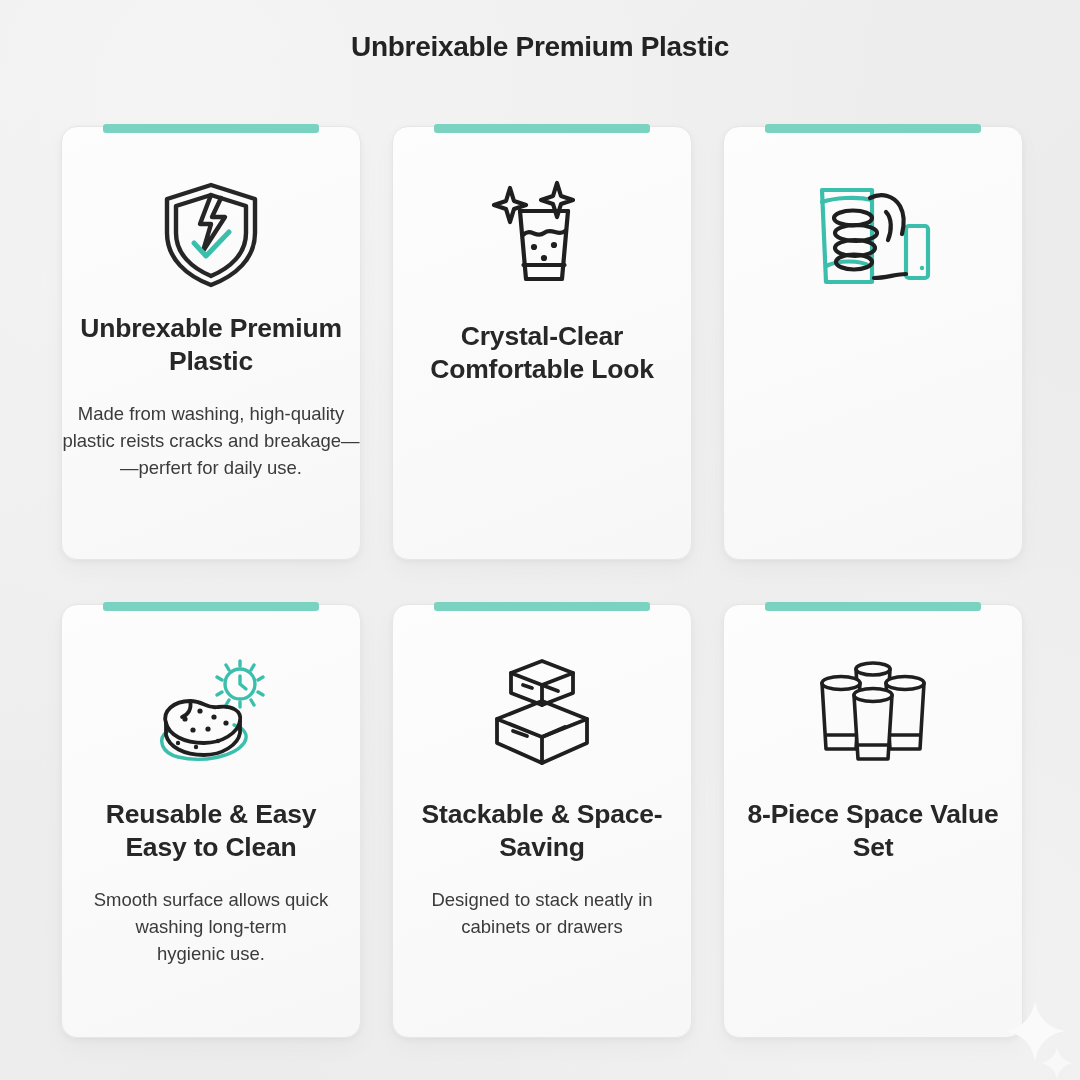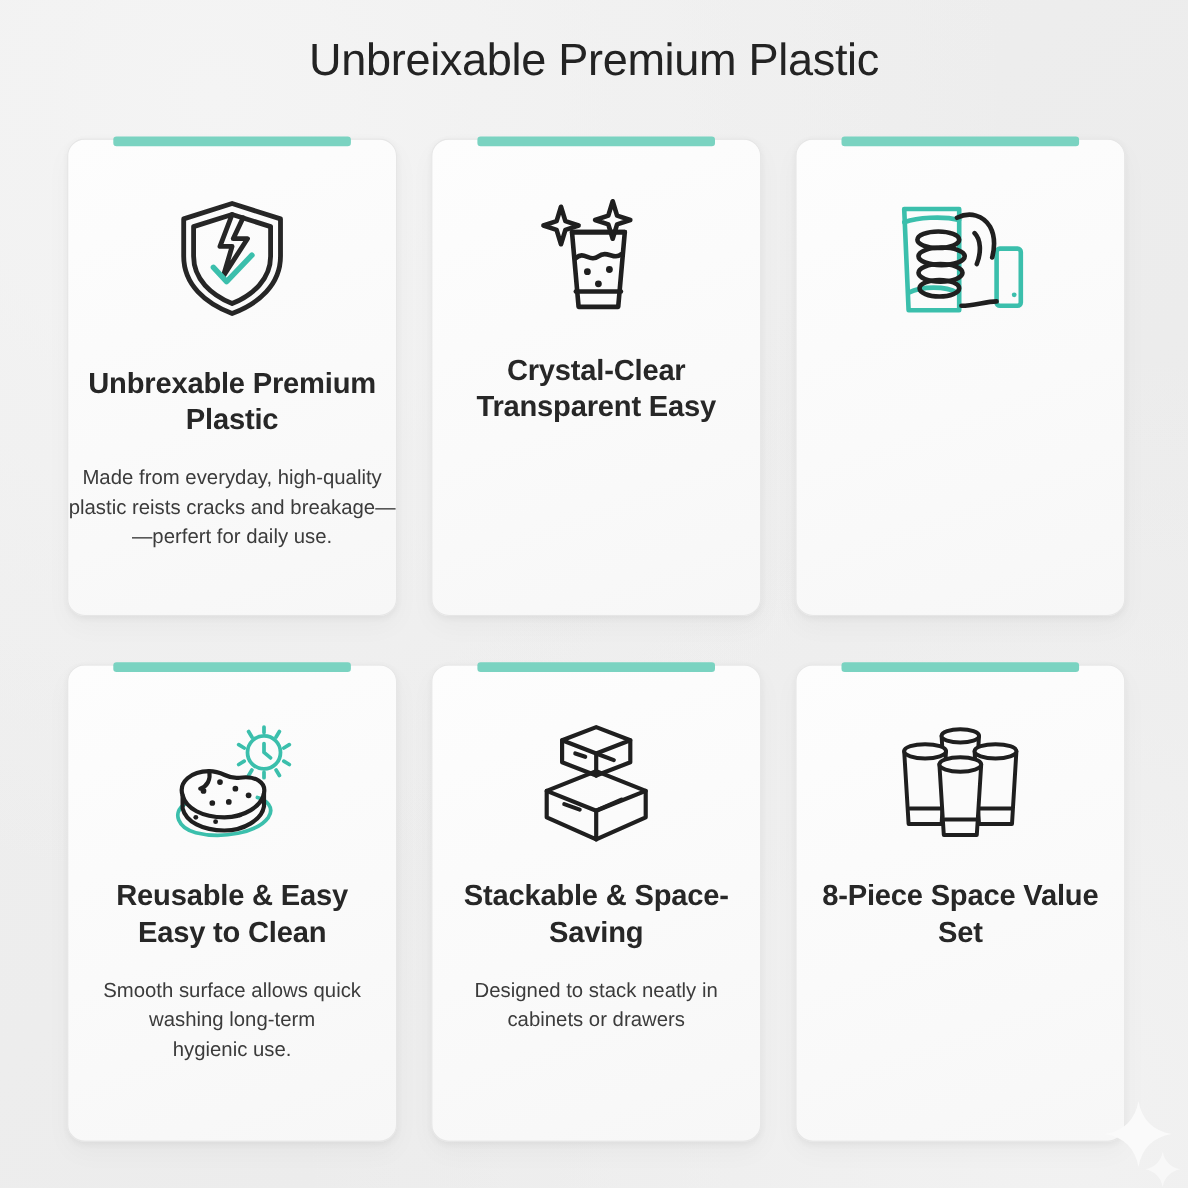--- a/index.html
+++ b/index.html
@@ -15,21 +15,21 @@
   }
 
   
   .sparkle{position:absolute;pointer-events:none;}
   .sparkle svg{display:block;}
 
   
   .page-title{
     position:absolute;top:30px;left:0;width:1080px;
     text-align:center;
-    font-size:41px;font-weight:normal;
+    font-size:28px;font-weight:bold;
     letter-spacing:-0.3px;
     color:#232323;
     line-height:1.2;
   }
 
   
   .grid{
     position:absolute;
     top:126px;left:61px;
     width:962px;
@@ -82,21 +82,21 @@
     margin-top:22px;
     width:330px;             
     text-align:center;
     font-size:18.5px;
     line-height:1.47;
     color:#3b3b3b;
     white-space:pre-line;
   }
   .card-body.narrow{width:268px;}
 
-  .r1c1 .card-heading{margin-top:41px;}
+  .r1c1 .card-heading{margin-top:21px;}
 </style>
 </head>
 <body>
 
 <div class="page-title">Unbreixable Premium Plastic</div>
 
 <div class="grid">
 
   <div class="card r1c1">
     <div class="accent-bar"></div>
@@ -105,21 +105,21 @@
         <g fill="none" stroke="#262626" stroke-width="4.4" stroke-linecap="round" stroke-linejoin="round">
           <path d="M52 6 L96 20 V54 C96 80 76 97 52 106 C28 97 8 80 8 54 V20 Z"></path>
           <path d="M52 16 L87 27 V54 C87 75 71 89 52 97 C33 89 17 75 17 54 V27 Z"></path>
           <path d="M52 16 L41 45 H52 L44 72 L66 38 H53 L62 19"></path>
         </g>
         <path d="M35 64 L47 77 L70 53" fill="none" stroke="#3bbfac" stroke-width="5" stroke-linecap="round" stroke-linejoin="round"></path>
       </svg>
     </div>
     <div class="card-heading">Unbrexable
 Premium Plastic</div>
-    <div class="card-body">Made from everyday, high-quality
+    <div class="card-body">Made from washing, high-quality
 plastic reists cracks and breakage—
 —perfert for daily use.</div>
   </div>
 
   <div class="card">
     <div class="accent-bar"></div>
     <div class="icon-wrap">
       <svg width="104" height="112" viewBox="0 0 104 112">
         <g fill="none" stroke="#1f1f1f" stroke-width="4.2" stroke-linecap="round" stroke-linejoin="round">
           <path d="M30 32 H78 L72 100 H36 Z"></path>
@@ -128,21 +128,21 @@
           <path d="M30 32 H78"></path>
           <path d="M20 9 L24 22 L36 26 L24 30 L20 43 L16 30 L4 26 L16 22 Z"></path>
           <path d="M67 4 L71 17 L83 21 L71 25 L67 38 L63 25 L51 21 L63 17 Z"></path>
         </g>
         <circle cx="44" cy="68" r="3.1" fill="#1f1f1f"></circle>
         <circle cx="64" cy="66" r="3.1" fill="#1f1f1f"></circle>
         <circle cx="54" cy="79" r="3.1" fill="#1f1f1f"></circle>
       </svg>
     </div>
     <div class="card-heading">Crystal-Clear
-Transparent Easy</div>
+Comfortable Look</div>
   </div>
 
   <div class="card">
     <div class="accent-bar"></div>
     <div class="icon-wrap">
       <svg width="122" height="106" viewBox="0 0 122 106">
         <g fill="none" stroke="#3bbfac" stroke-width="4.2" stroke-linecap="round" stroke-linejoin="round">
           <path d="M10 8 H60 V100 H14 Z"></path>
           <path d="M10 20 C22 16 44 14 60 18"></path>
           <path d="M14 84 C26 78 48 78 58 84"></path>

